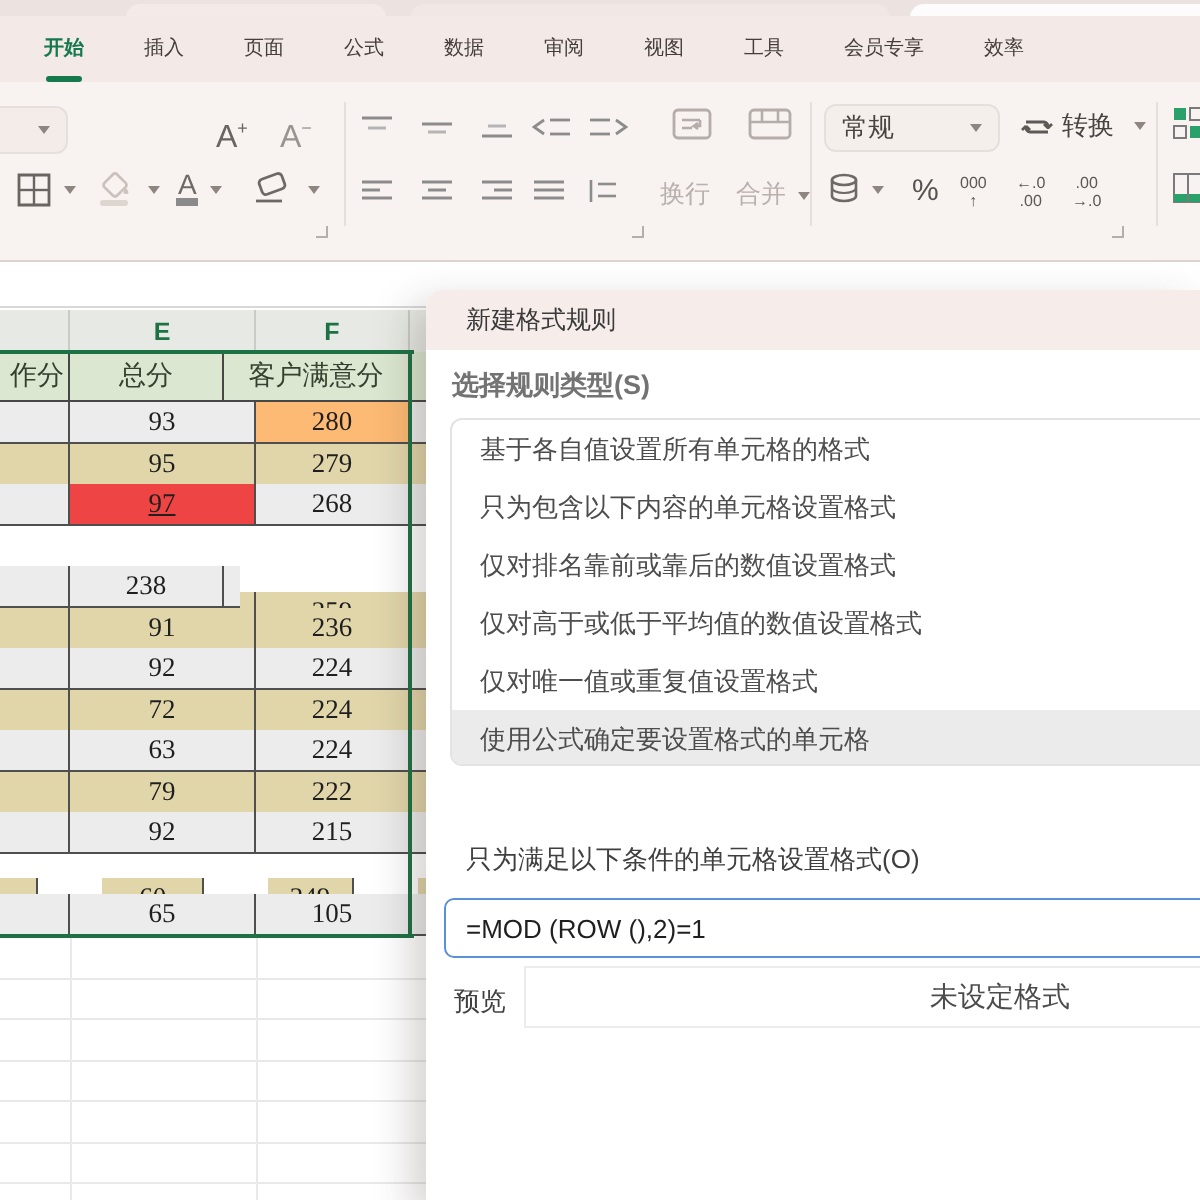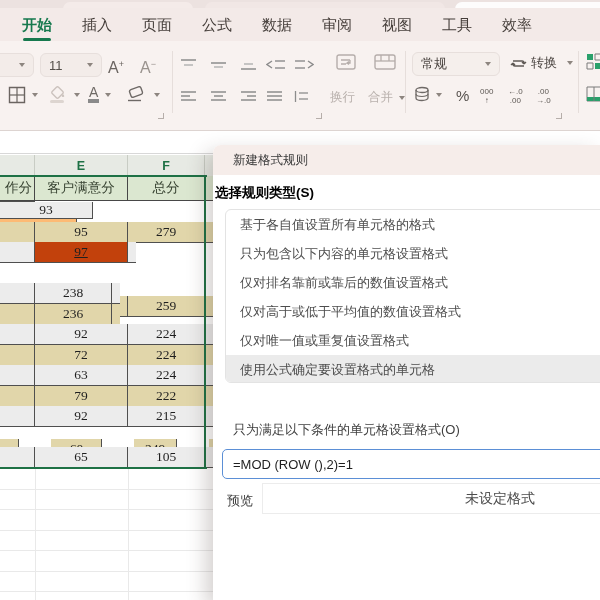--- a/index.html
+++ b/index.html
@@ -8,21 +8,21 @@
     font-family:"Liberation Sans","DejaVu Sans",sans-serif;background:#fff;}
 
   
   .tabbar{position:absolute;left:0;top:0;width:600px;height:8px;background:#ece2e0;}
   .tab{position:absolute;top:2px;height:10px;border-radius:7px 7px 0 0;}
   .tab.t1{left:63px;width:130px;background:#f4ebe9;}
   .tab.t2{left:205px;width:240px;background:#f1e7e5;}
   .tab.active{left:455px;width:160px;background:#fdfcfc;}
   .menubar{position:absolute;left:0;top:8px;width:600px;height:33px;background:#f3eae8;
     display:flex;align-items:center;padding-left:22px;gap:30px;white-space:nowrap;}
-  .menu-item{font-size:15px;color:#443d39;line-height:31px;position:relative;cursor:default;}
+  .menu-item{font-size:10px;color:#443d39;line-height:31px;position:relative;cursor:default;}
   .menu-item.active{color:#16794e;font-weight:bold;}
   .menu-item.active::after{content:"";position:absolute;left:1px;right:1px;bottom:-1px;height:3px;
     background:#16794e;border-radius:2px;}
 
   .toolbar{position:absolute;left:0;top:41px;width:600px;height:90px;background:#f8f2f0;
     border-bottom:1px solid #ddd4d1;}
   .tb{position:absolute;color:#6b6561;}
   .sep{position:absolute;top:10px;height:62px;width:1px;background:#e6dedb;}
   .combo{position:absolute;height:24px;background:#f3ece9;border:1px solid #e7dfdc;border-radius:6px;
     display:flex;align-items:center;font-size:13px;color:#55504b;padding:0 8px;}
@@ -51,21 +51,21 @@
     display:flex;align-items:center;justify-content:center;}
   .selline{position:absolute;background:#1e7145;z-index:3;}
   .gridline{position:absolute;background:#e9e9e9;}
 
   
   .dialog{position:absolute;left:213px;top:145px;width:387px;height:455px;background:#fff;
     border-radius:8px 0 0 0;box-shadow:-7px 7px 20px rgba(60,40,35,.22);z-index:5;}
   .dlg-title{position:absolute;left:0;top:0;width:100%;height:30px;background:#f6edea;
     border-radius:8px 0 0 0;display:flex;align-items:center;padding-left:20px;
     font-size:12.5px;color:#3a3a3a;}
-  .dlg-h{position:absolute;left:2px;font-size:13.5px;font-weight:bold;color:#000000;}
+  .dlg-h{position:absolute;left:13px;font-size:13.5px;font-weight:bold;color:#737373;}
   .rulelist{position:absolute;left:12px;top:64px;width:520px;height:174px;border:1px solid #e3e3e3;
     border-radius:6px;overflow:hidden;background:#fff;}
   .rule-item{height:29px;line-height:29px;padding-left:14px;font-size:13px;color:#4d4d4d;white-space:nowrap;}
   .rule-item.selected{background:#ebebeb;}
   .dlg-label{position:absolute;left:20px;font-size:13px;color:#3f3f3f;}
   .formula{position:absolute;left:9px;top:304px;width:520px;height:30px;border:1.5px solid #5b8fd6;
     border-radius:5px;background:#fff;font-family:"Liberation Sans","DejaVu Sans",sans-serif;
     font-size:13px;color:#1f1f1f;padding:0 10px;outline:none;}
   .preview-box{position:absolute;left:49px;top:338px;width:476px;height:31px;background:#fff;
     border:1px solid #ececec;display:flex;align-items:center;justify-content:center;
@@ -84,30 +84,27 @@
 
   <div class="menubar" id="menubar">
       <span class="menu-item active">开始</span>
       <span class="menu-item">插入</span>
       <span class="menu-item">页面</span>
       <span class="menu-item">公式</span>
       <span class="menu-item">数据</span>
       <span class="menu-item">审阅</span>
       <span class="menu-item">视图</span>
       <span class="menu-item">工具</span>
+      <span class="menu-item">会员专享</span>
       <span class="menu-item">效率</span>
     </div>
 
   <div class="toolbar">
 
     <div class="combo" style="left:-52px;top:12px;width:86px;">
-      <span style="margin-left:auto" class="caret"></span>
-    </div>
-    <div class="combo" style="left:40px;top:12px;width:62px;">
-      <span>11</span>
       <span style="margin-left:auto" class="caret"></span>
     </div>
     <div class="tb glyph" style="left:108px;top:15px;">A<span class="sup">+</span></div>
     <div class="tb glyph" style="left:140px;top:15px;color:#9a938e;">A<span class="sup">−</span></div>
     <div class="sep" style="left:172px;"></div>
 
     <div class="tb" style="left:180px;top:16px;">
       <svg width="17" height="13">
           <line x1="1" y1="2" x2="16" y2="2" stroke="#8c8c8c" stroke-width="1.5"></line>
           <line x1="4" y1="7" x2="13" y2="7" stroke="#b5b5b5" stroke-width="1.5"></line>
@@ -262,55 +259,57 @@
   <div class="sheet" id="sheet">
     <div class="fxstrip"></div>
     <div class="colletters">
       <div class="lc" style="width:35px;"></div>
       <div class="lc" style="width:93px;">E</div>
       <div class="lc" style="width:77px;">F</div>
       <div class="lc" style="width:8px;border-right:none;"></div>
     </div>
     <div class="hrow">
       <div class="hcell" style="width:35px;justify-content:flex-end;padding-right:2px;">作分</div>
+      <div class="hcell" style="width:77px;">总分</div>
       <div class="hcell" style="width:93px;">客户满意分</div>
-      <div class="hcell" style="width:77px;">总分</div>
       <div class="hcell" style="width:8px;border-right:none;"></div>
     </div>
     <div id="rows">
-        <div class="trow" style="top: 70px; flex-direction: column;">
+        <div class="trow" style="top: 70px;">
           <div class="tcell" style="width: 35px; background: rgb(236, 236, 236);"></div>
           <div class="tcell" style="width: 93px; background: rgb(236, 236, 236);">93</div>
           <div class="tcell" style="width: 77px; background: #fdba74;">280</div>
           <div class="tcell" style="width: 8px; background: rgb(236, 236, 236); border-right: none;"></div>
         </div>
         <div class="trow" style="top: 90.5px;">
           <div class="tcell" style="width: 35px; background: rgb(225, 214, 170);"></div>
           <div class="tcell" style="width: 93px; background: rgb(225, 214, 170);">95</div>
           <div class="tcell" style="width: 77px; background: rgb(225, 214, 170);">279</div>
           <div class="tcell" style="width: 8px; background: rgb(225, 214, 170); border-right: none;"></div>
         </div>
         <div class="trow" style="top: 111px;">
           <div class="tcell" style="width: 35px; background: rgb(236, 236, 236);"></div>
-          <div class="tcell" style="width: 93px; background: #c2410c; text-decoration: underline;">97</div>
+          <div class="tcell" style="width: 93px; background: #ef4444; text-decoration: underline;">97</div>
+          <div class="tcell" style="width: 77px; background: rgb(236, 236, 236);">268</div>
           <div class="tcell" style="width: 8px; background: rgb(236, 236, 236); border-right: none;"></div>
         </div>
         <div class="trow" style="top: 131.5px; margin-top: 33px;">
           <div class="tcell" style="width: 35px; background: rgb(225, 214, 170);"></div>
           <div class="tcell" style="width: 93px; background: rgb(225, 214, 170);">100</div>
           <div class="tcell" style="width: 77px; background: rgb(225, 214, 170);">259</div>
           <div class="tcell" style="width: 8px; background: rgb(225, 214, 170); border-right: none;"></div>
         </div>
         <div class="trow" style="top: 152px;">
           <div class="tcell" style="width: 35px; background: rgb(236, 236, 236);"></div>
           <div class="tcell" style="width: 77px; background: rgb(236, 236, 236);">238</div>
           <div class="tcell" style="width: 8px; background: rgb(236, 236, 236); border-right: none;"></div>
         </div>
         <div class="trow" style="top: 172.5px;">
           <div class="tcell" style="width: 35px; background: rgb(225, 214, 170);"></div>
+          <div class="tcell" style="width: 93px; background: rgb(225, 214, 170);">91</div>
           <div class="tcell" style="width: 77px; background: rgb(225, 214, 170);">236</div>
           <div class="tcell" style="width: 8px; background: rgb(225, 214, 170); border-right: none;"></div>
         </div>
         <div class="trow" style="top: 193px;">
           <div class="tcell" style="width: 35px; background: rgb(236, 236, 236);"></div>
           <div class="tcell" style="width: 93px; background: rgb(236, 236, 236);">92</div>
           <div class="tcell" style="width: 77px; background: rgb(236, 236, 236);">224</div>
           <div class="tcell" style="width: 8px; background: rgb(236, 236, 236); border-right: none;"></div>
         </div>
         <div class="trow" style="top: 213.5px;">

